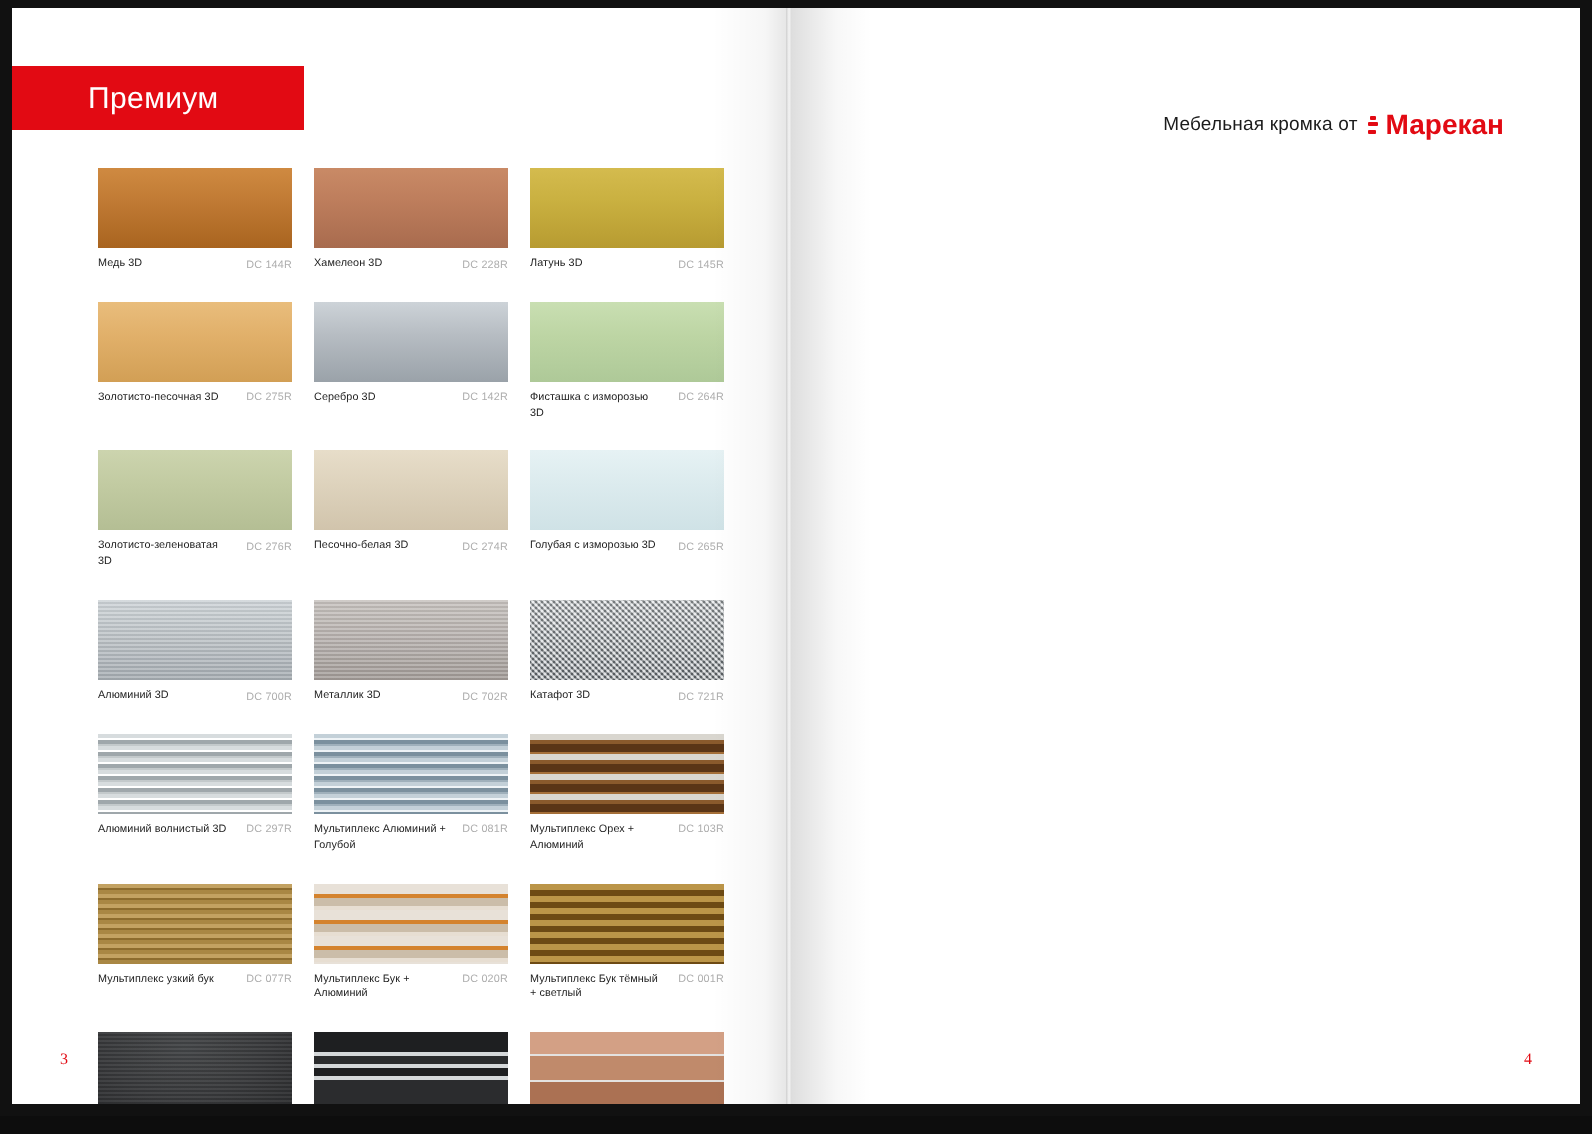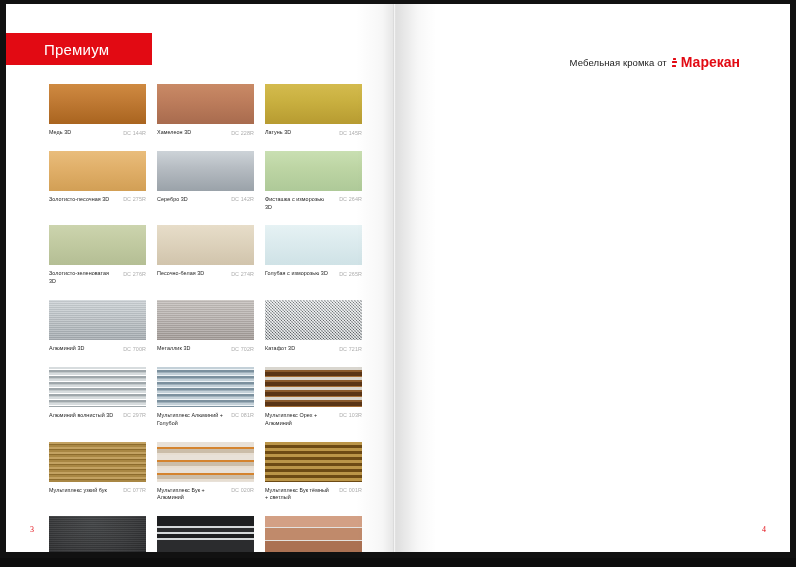--- a/index.html
+++ b/index.html
@@ -50,21 +50,21 @@
   }
   #premium-banner .label {
     color: #ffffff;
     font-size: 15px;
     letter-spacing: .2px;
     padding-left: 38px;
   }
 
   
   #brandline {
-    position: absolute; right: 50px; top: 50px;
+    position: absolute; right: 38px; top: 50px;
     display: flex; align-items: center;
     font-size: 9.5px; color: #1b1b1b; white-space: nowrap;
   }
   #brandline .brand-prefix { letter-spacing: .1px; }
   .logo-mark {
     display: inline-block; width: 5px; height: 11px;
     margin: 0 4px 0 5px; position: relative; top: 1px;
   }
   .logo-mark i {
     display: block; width: 100%; height: 2px;

